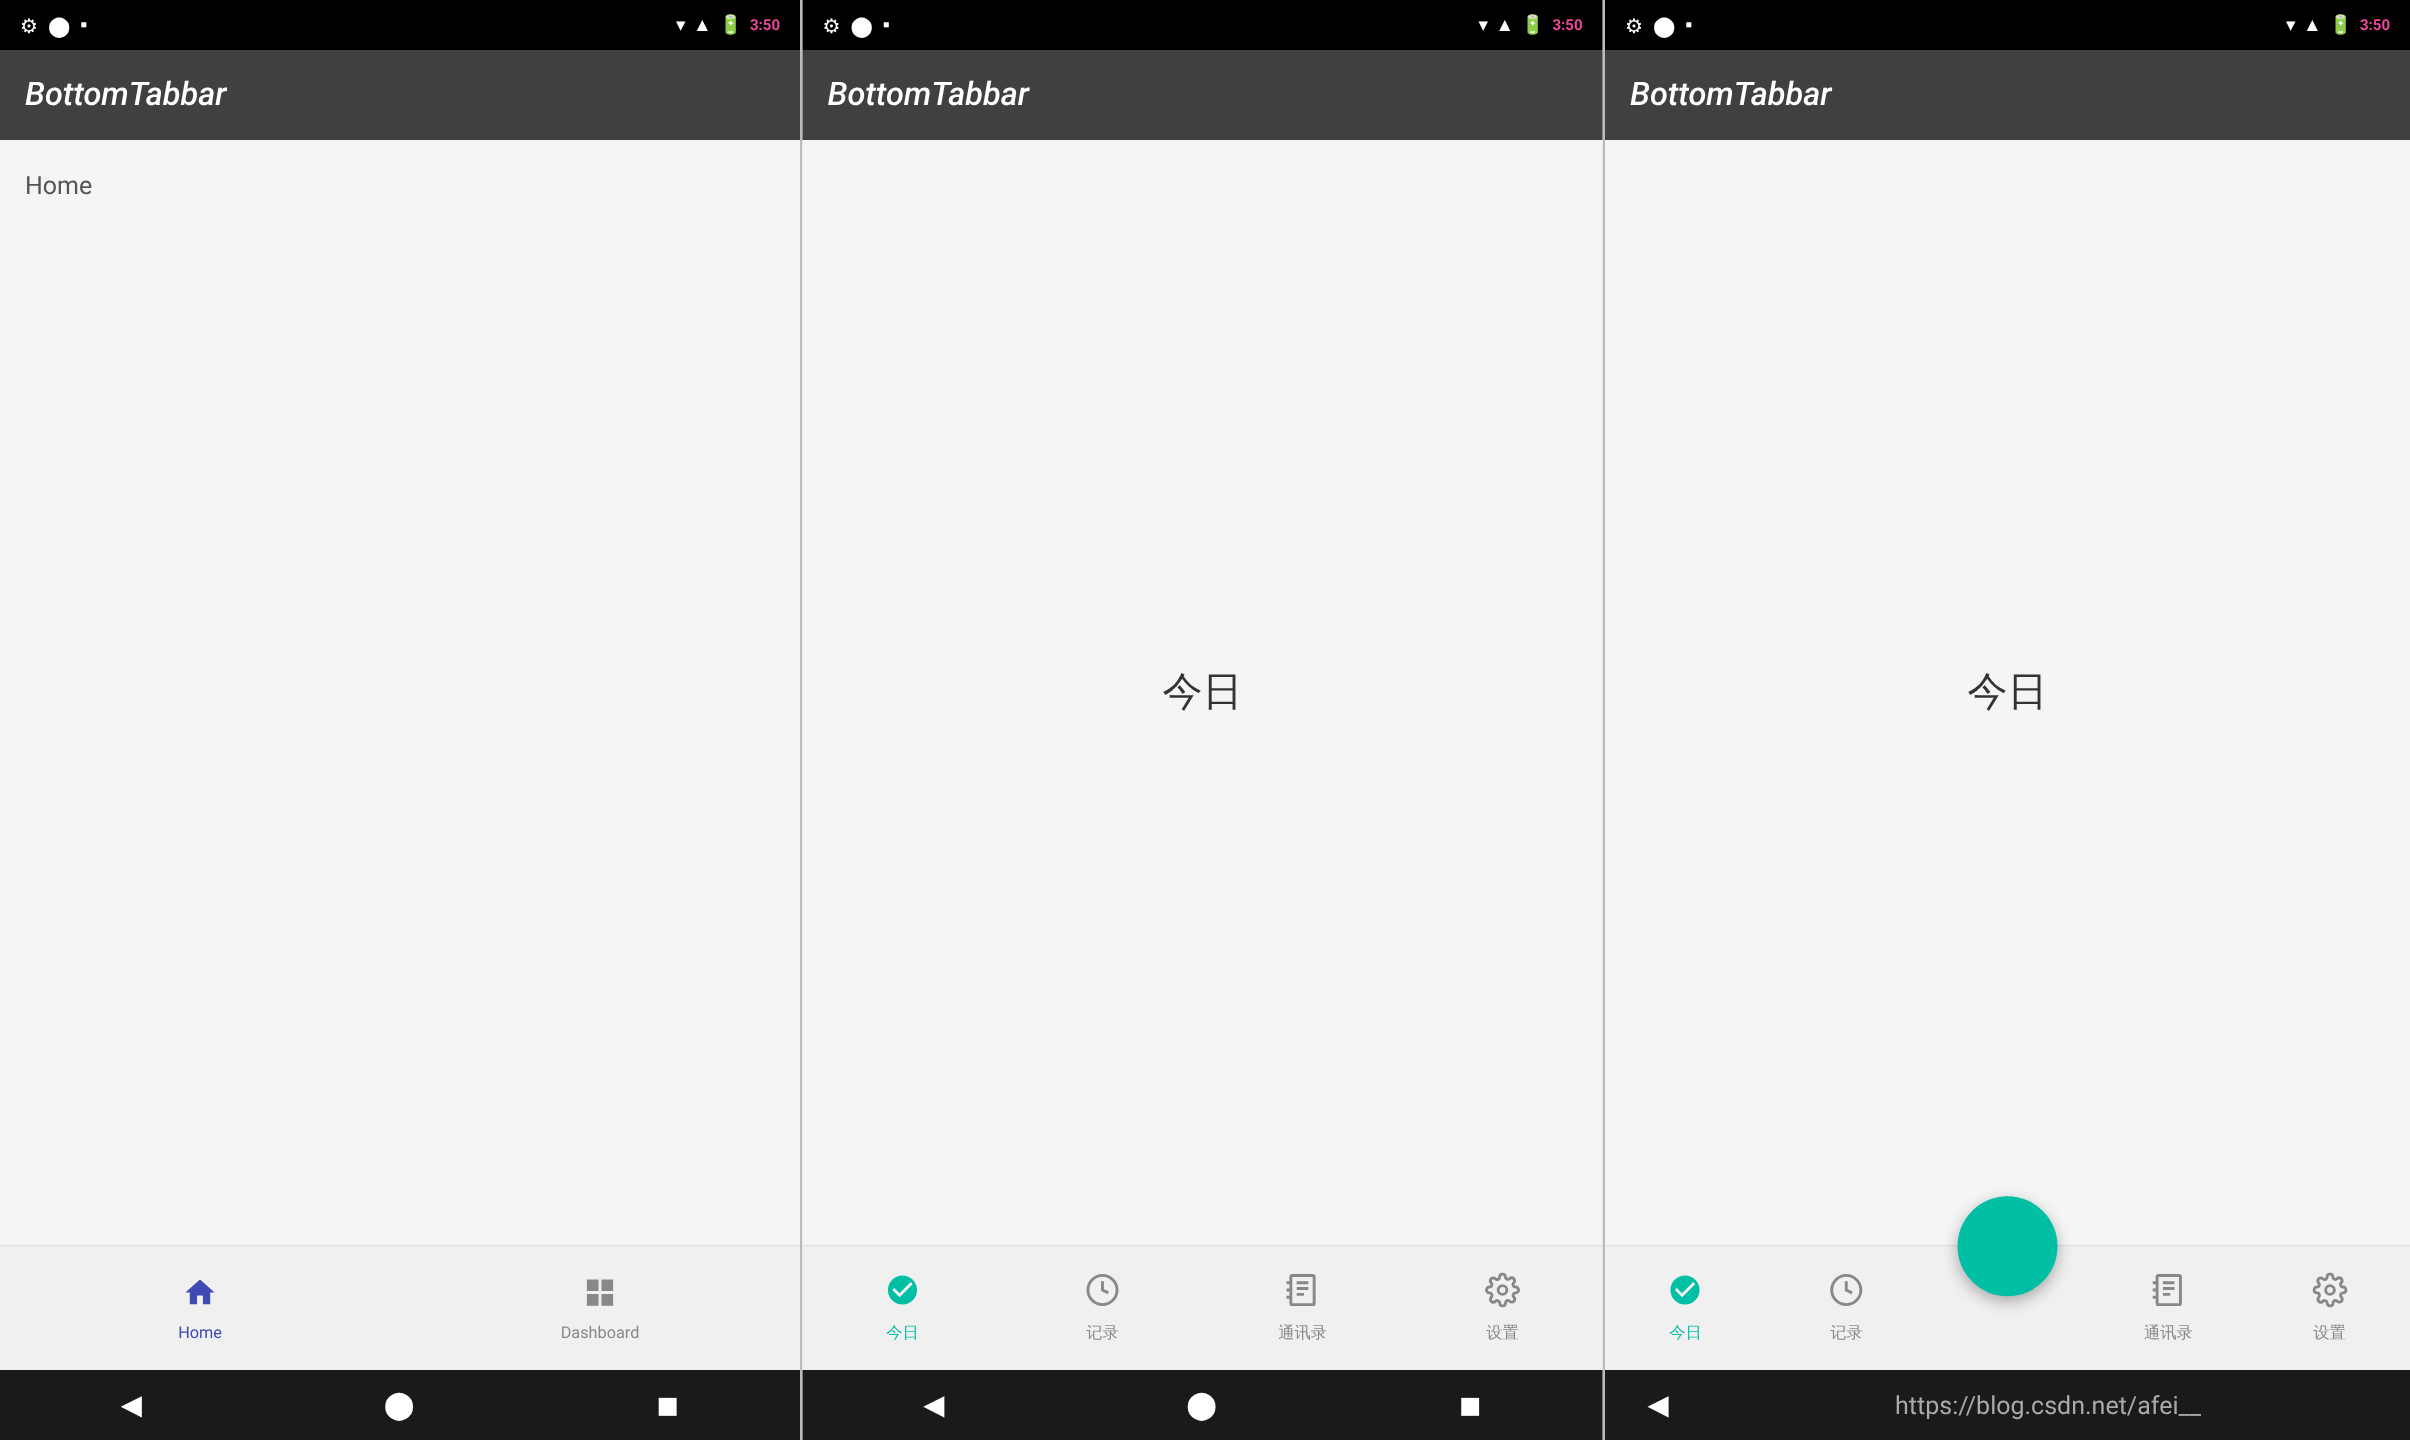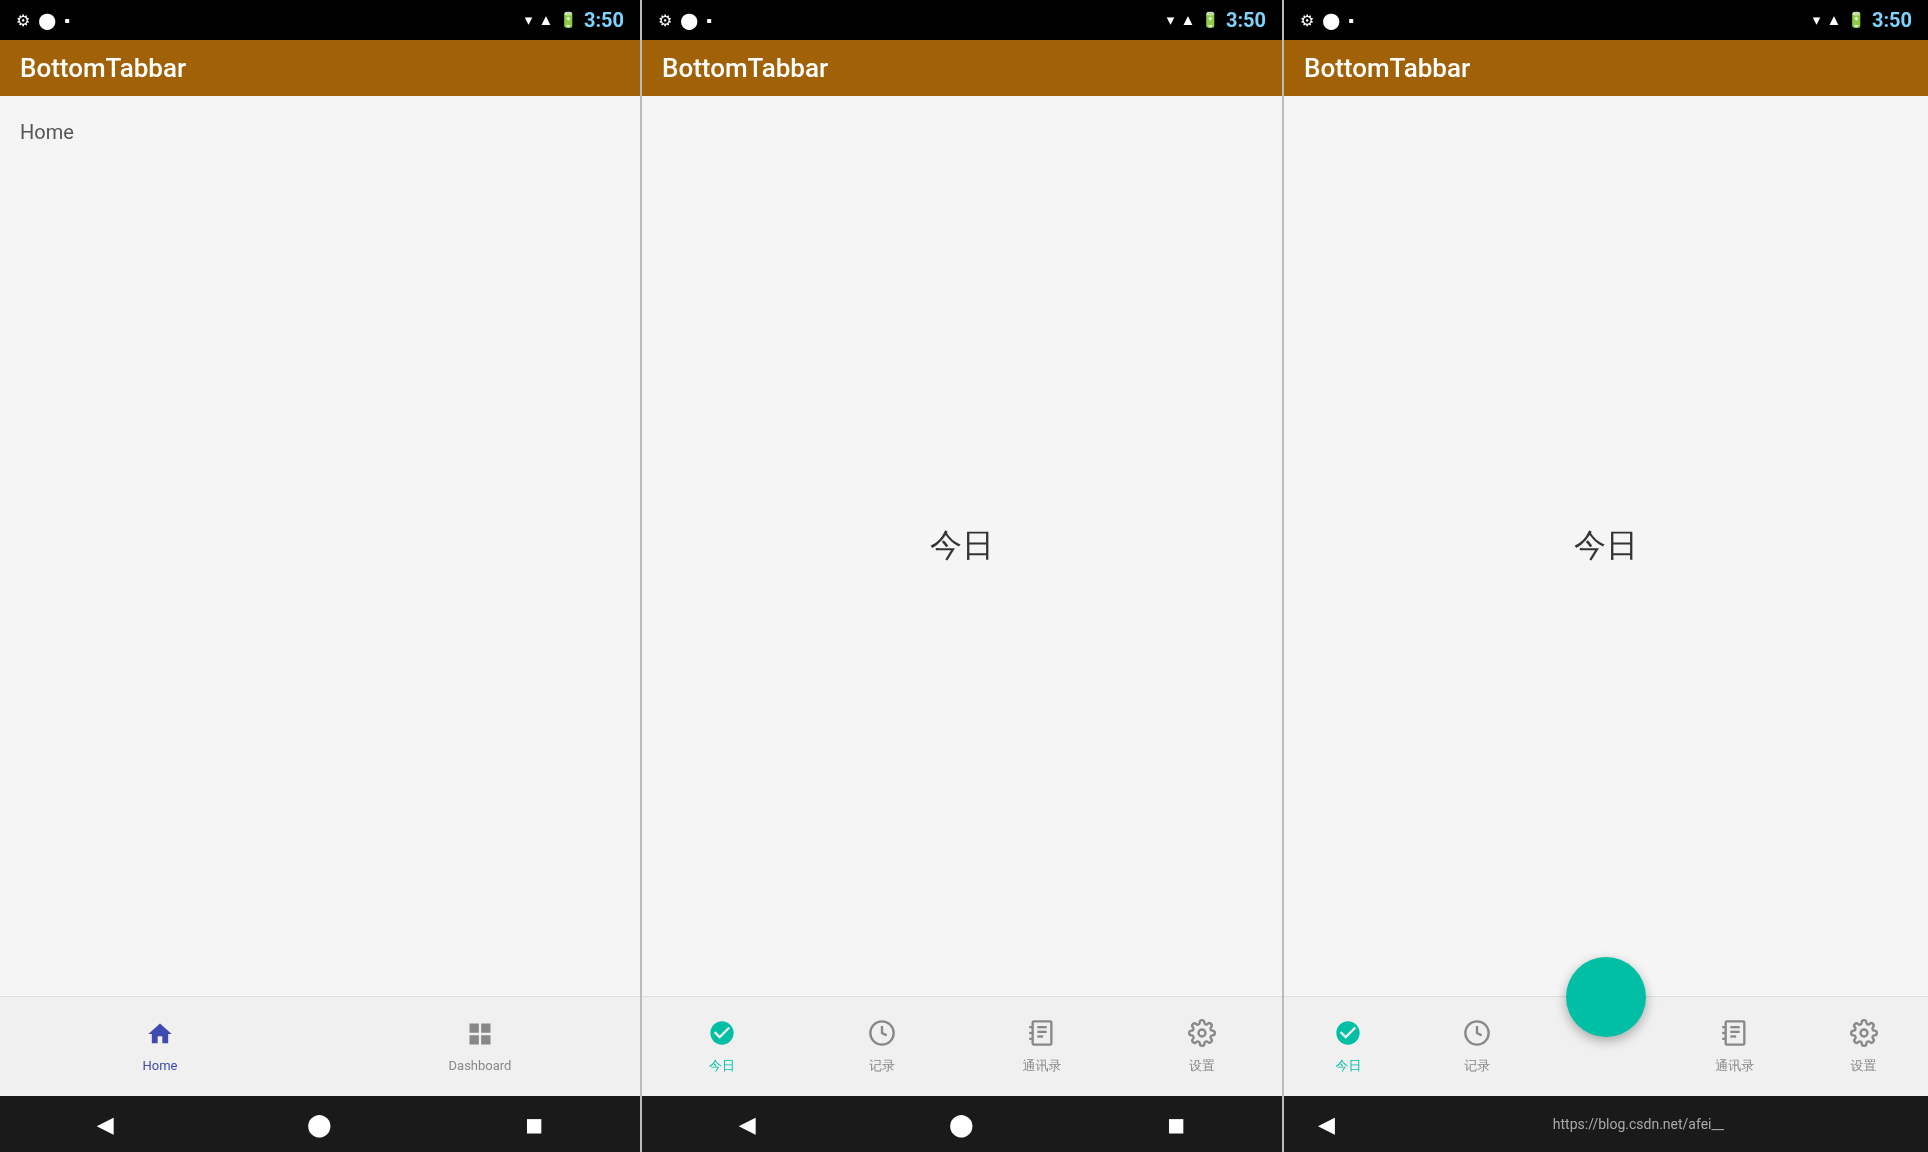--- a/index.html
+++ b/index.html
@@ -47,33 +47,34 @@
       gap: 6px;
       color: white;
       font-size: 15px;
       font-weight: 500;
     }
     .status-icon {
       color: white;
       font-size: 16px;
     }
     .status-time {
-      color: #7dd3fc;
-      font-size: 20px;
+      color: #ec4899;
+      font-size: 12px;
       font-weight: bold;
     }
 
     
     .app-bar {
-      background: #a16207;
-      height: 56px;
+      background: #404040;
+      height: 72px;
       display: flex;
       align-items: center;
       padding: 0 20px;
       flex-shrink: 0;
+      font-style: italic;
     }
     .app-bar-title {
       color: white;
       font-size: 26px;
       font-weight: 500;
     }
 
     
     .content-area {
       flex: 1;
@@ -162,21 +163,21 @@
       left: 50%;
       transform: translateX(-50%);
       display: flex;
       align-items: center;
       justify-content: center;
       box-shadow: 0 4px 12px rgba(0,0,0,0.3);
     }
 
     .bottom-bar-url {
       color: #aaa;
-      font-size: 14px;
+      font-size: 20px;
       text-align: center;
       padding: 0 8px;
     }
   </style>
 </head>
 <body>
 
 <div class="phone-container">
 
   <div class="status-bar">

